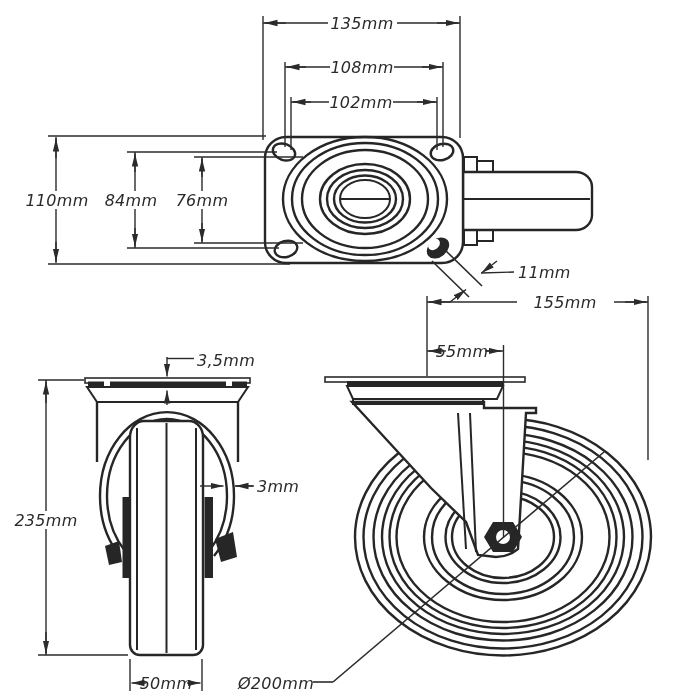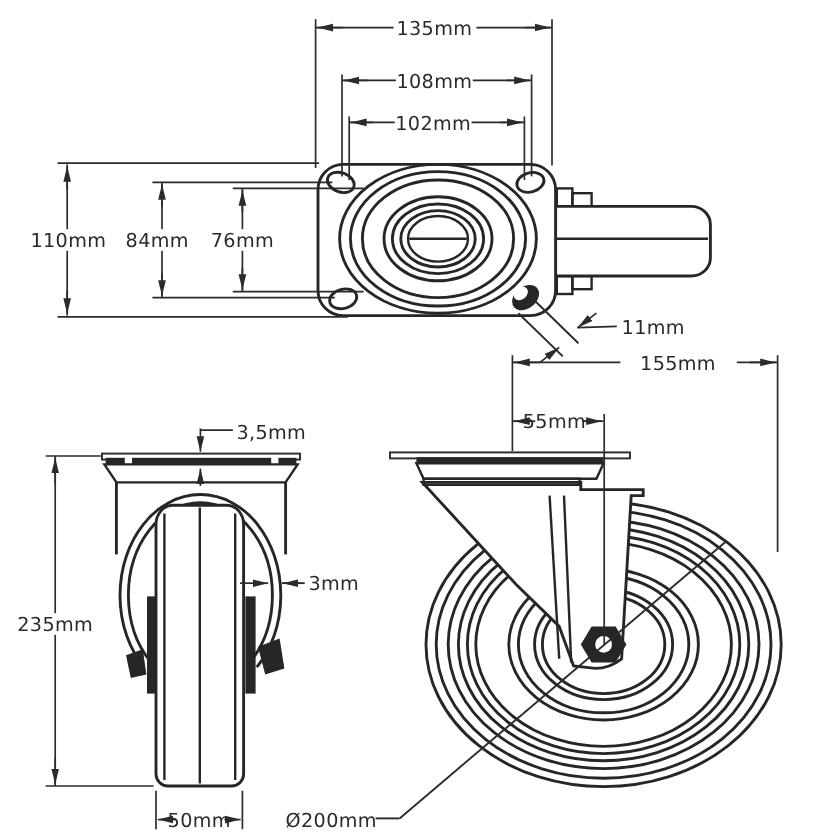--- a/index.html
+++ b/index.html
@@ -1,16 +1,16 @@
 <!DOCTYPE html>
 <html><head>
 <meta charset="utf-8">
 <style>
   html,body{margin:0;padding:0;background:#ffffff;}
-  .stage{width:700px;height:700px;background:#ffffff;position:relative;font-family:"DejaVu Sans",sans-serif;}
+  .stage{width:700px;height:700px;background:#ffffff;position:relative;font-family:"DejaVu Sans",sans-serif;font-style:italic;}
   svg{display:block;}
   text{font-family:"DejaVu Sans",sans-serif;font-size:16px;fill:#2a2a2a;letter-spacing:0.3px;}
   .thin{stroke:#2b2b2b;stroke-width:1.4;fill:none;}
   .thin2{stroke:#2b2b2b;stroke-width:1.6;fill:none;}
   .obj{stroke:#262626;stroke-width:2.4;fill:#ffffff;}
   .objn{stroke:#262626;stroke-width:2.4;fill:none;}
   .obj2{stroke:#262626;stroke-width:2;fill:none;}
   .dark{fill:#262626;stroke:none;}
   .whitefill{fill:#ffffff;stroke:none;}
 </style>

